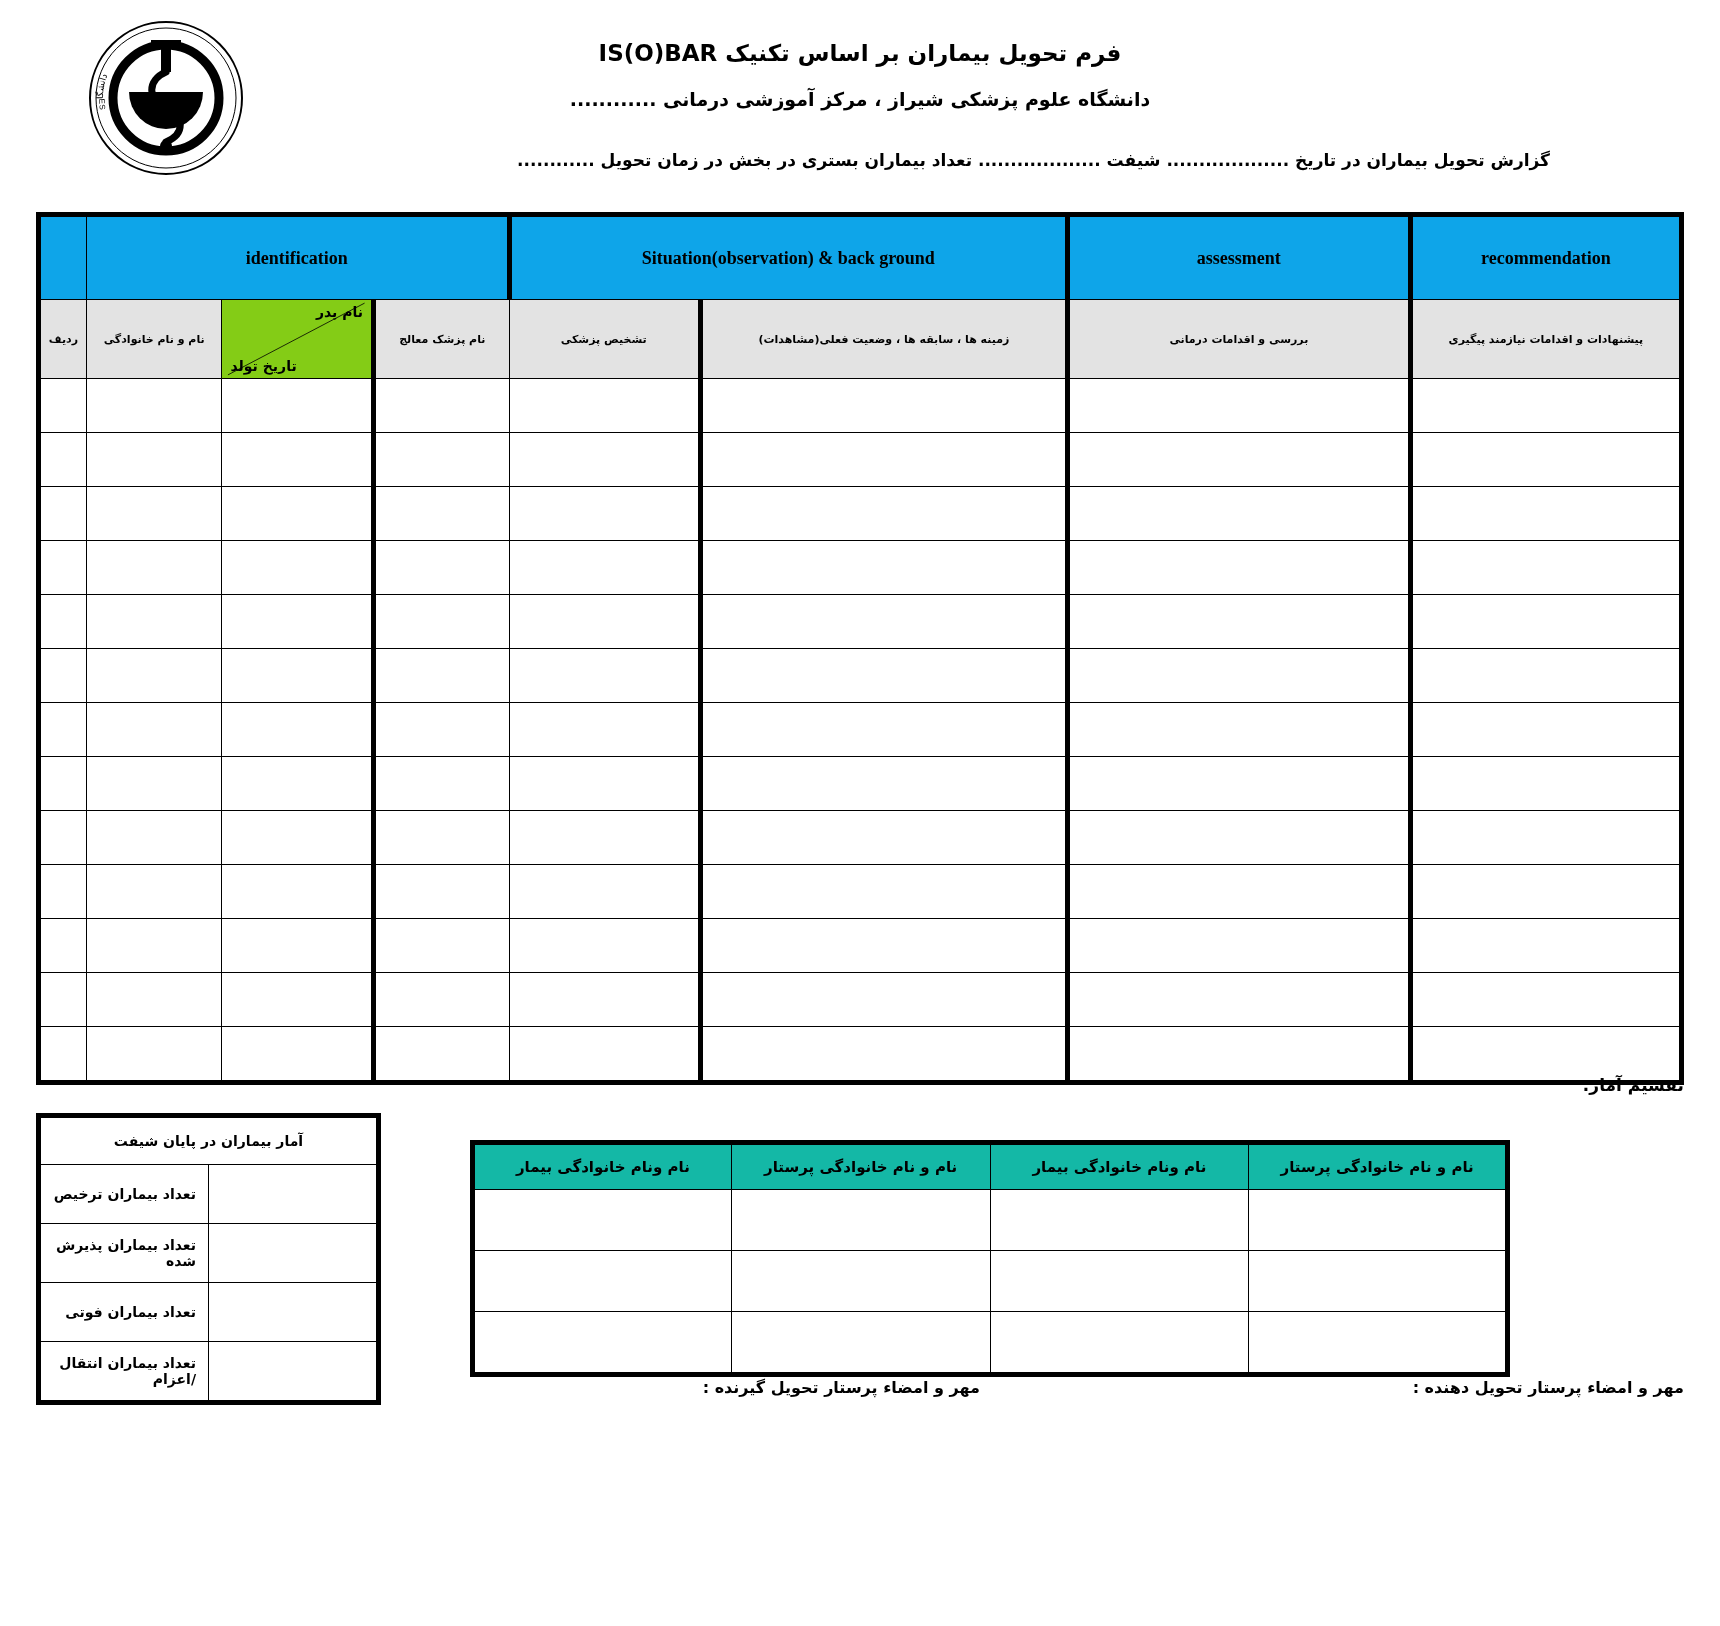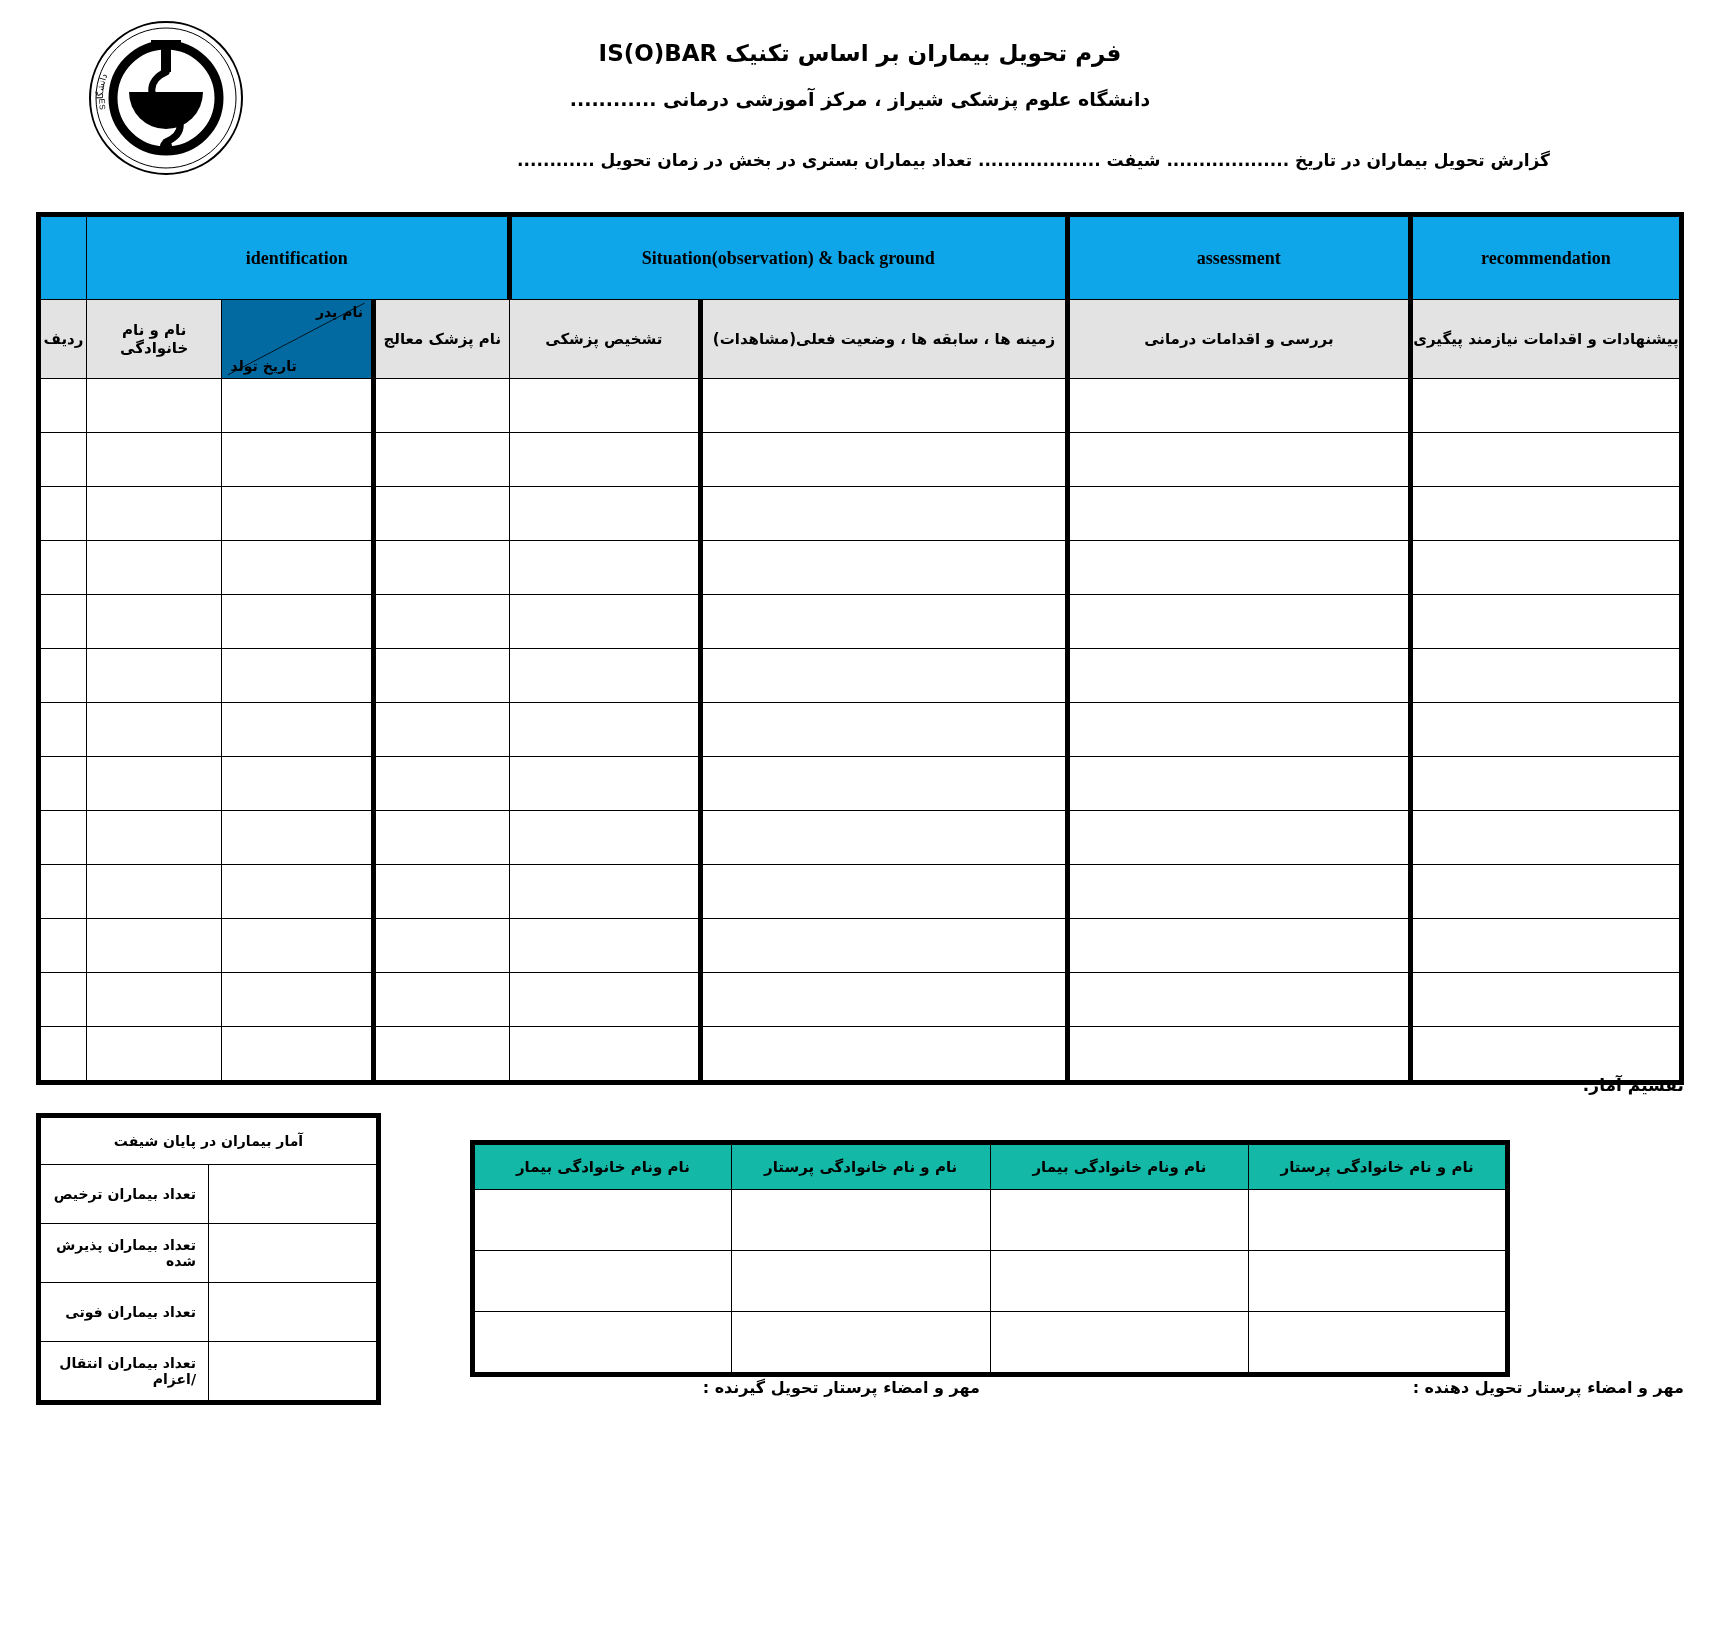--- a/index.html
+++ b/index.html
@@ -84,33 +84,33 @@
     font-size: 18px;
     font-weight: bold;
     font-family: "Liberation Serif", "DejaVu Serif", serif;
     text-align: center;
     vertical-align: middle;
     direction: ltr;
   }
   .hdr-fa {
     background: #e3e3e3;
     height: 78px;
-    font-size: 15px;
+    font-size: 11px;
     font-weight: bold;
     vertical-align: middle;
     direction: rtl;
     padding: 0 6px;
   }
   .thick-l { border-left: 5px solid #000 !important; }
   .row-cell { height: 53px; background: #fff; }
 
   
   .diag {
     position: relative;
-    background: #0369a1;
+    background: #84cc16;
     height: 78px;
     overflow: hidden;
     margin-top: 16px;
   }
   .diag .dline {
     position: absolute;
     left: 0; top: 0; width: 100%; height: 100%;
   }
   .diag .t-right {
     position: absolute;

